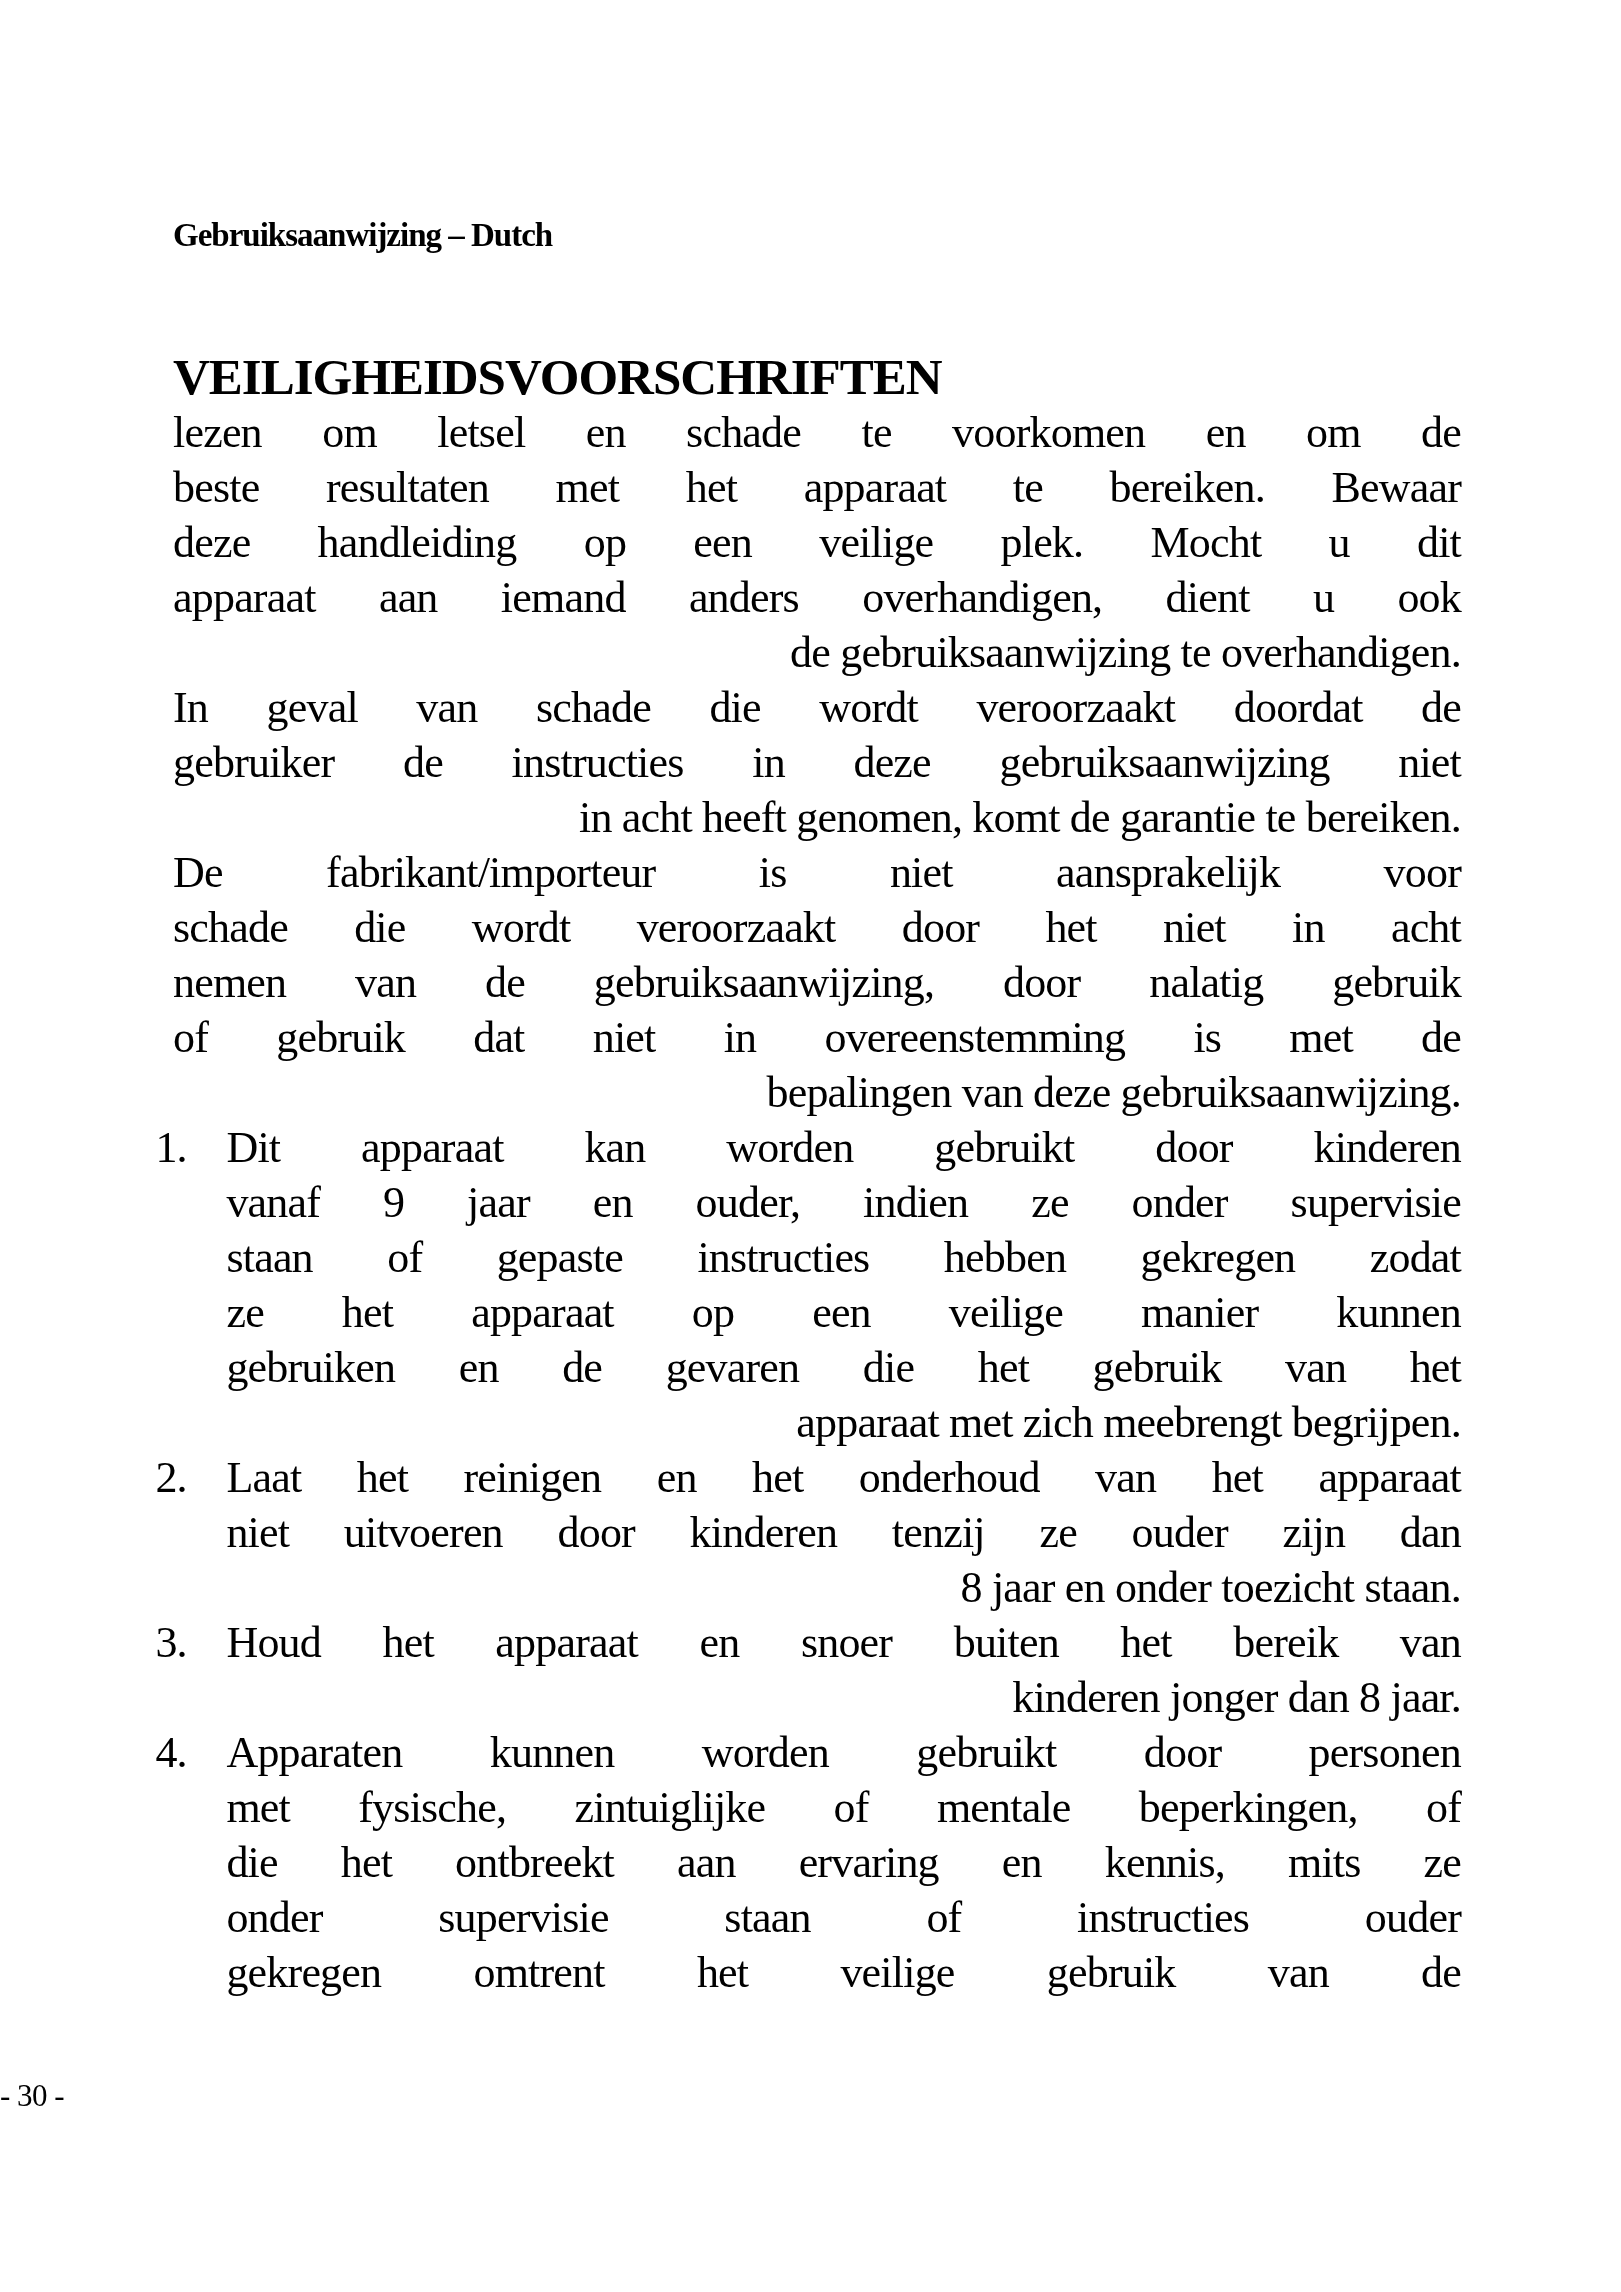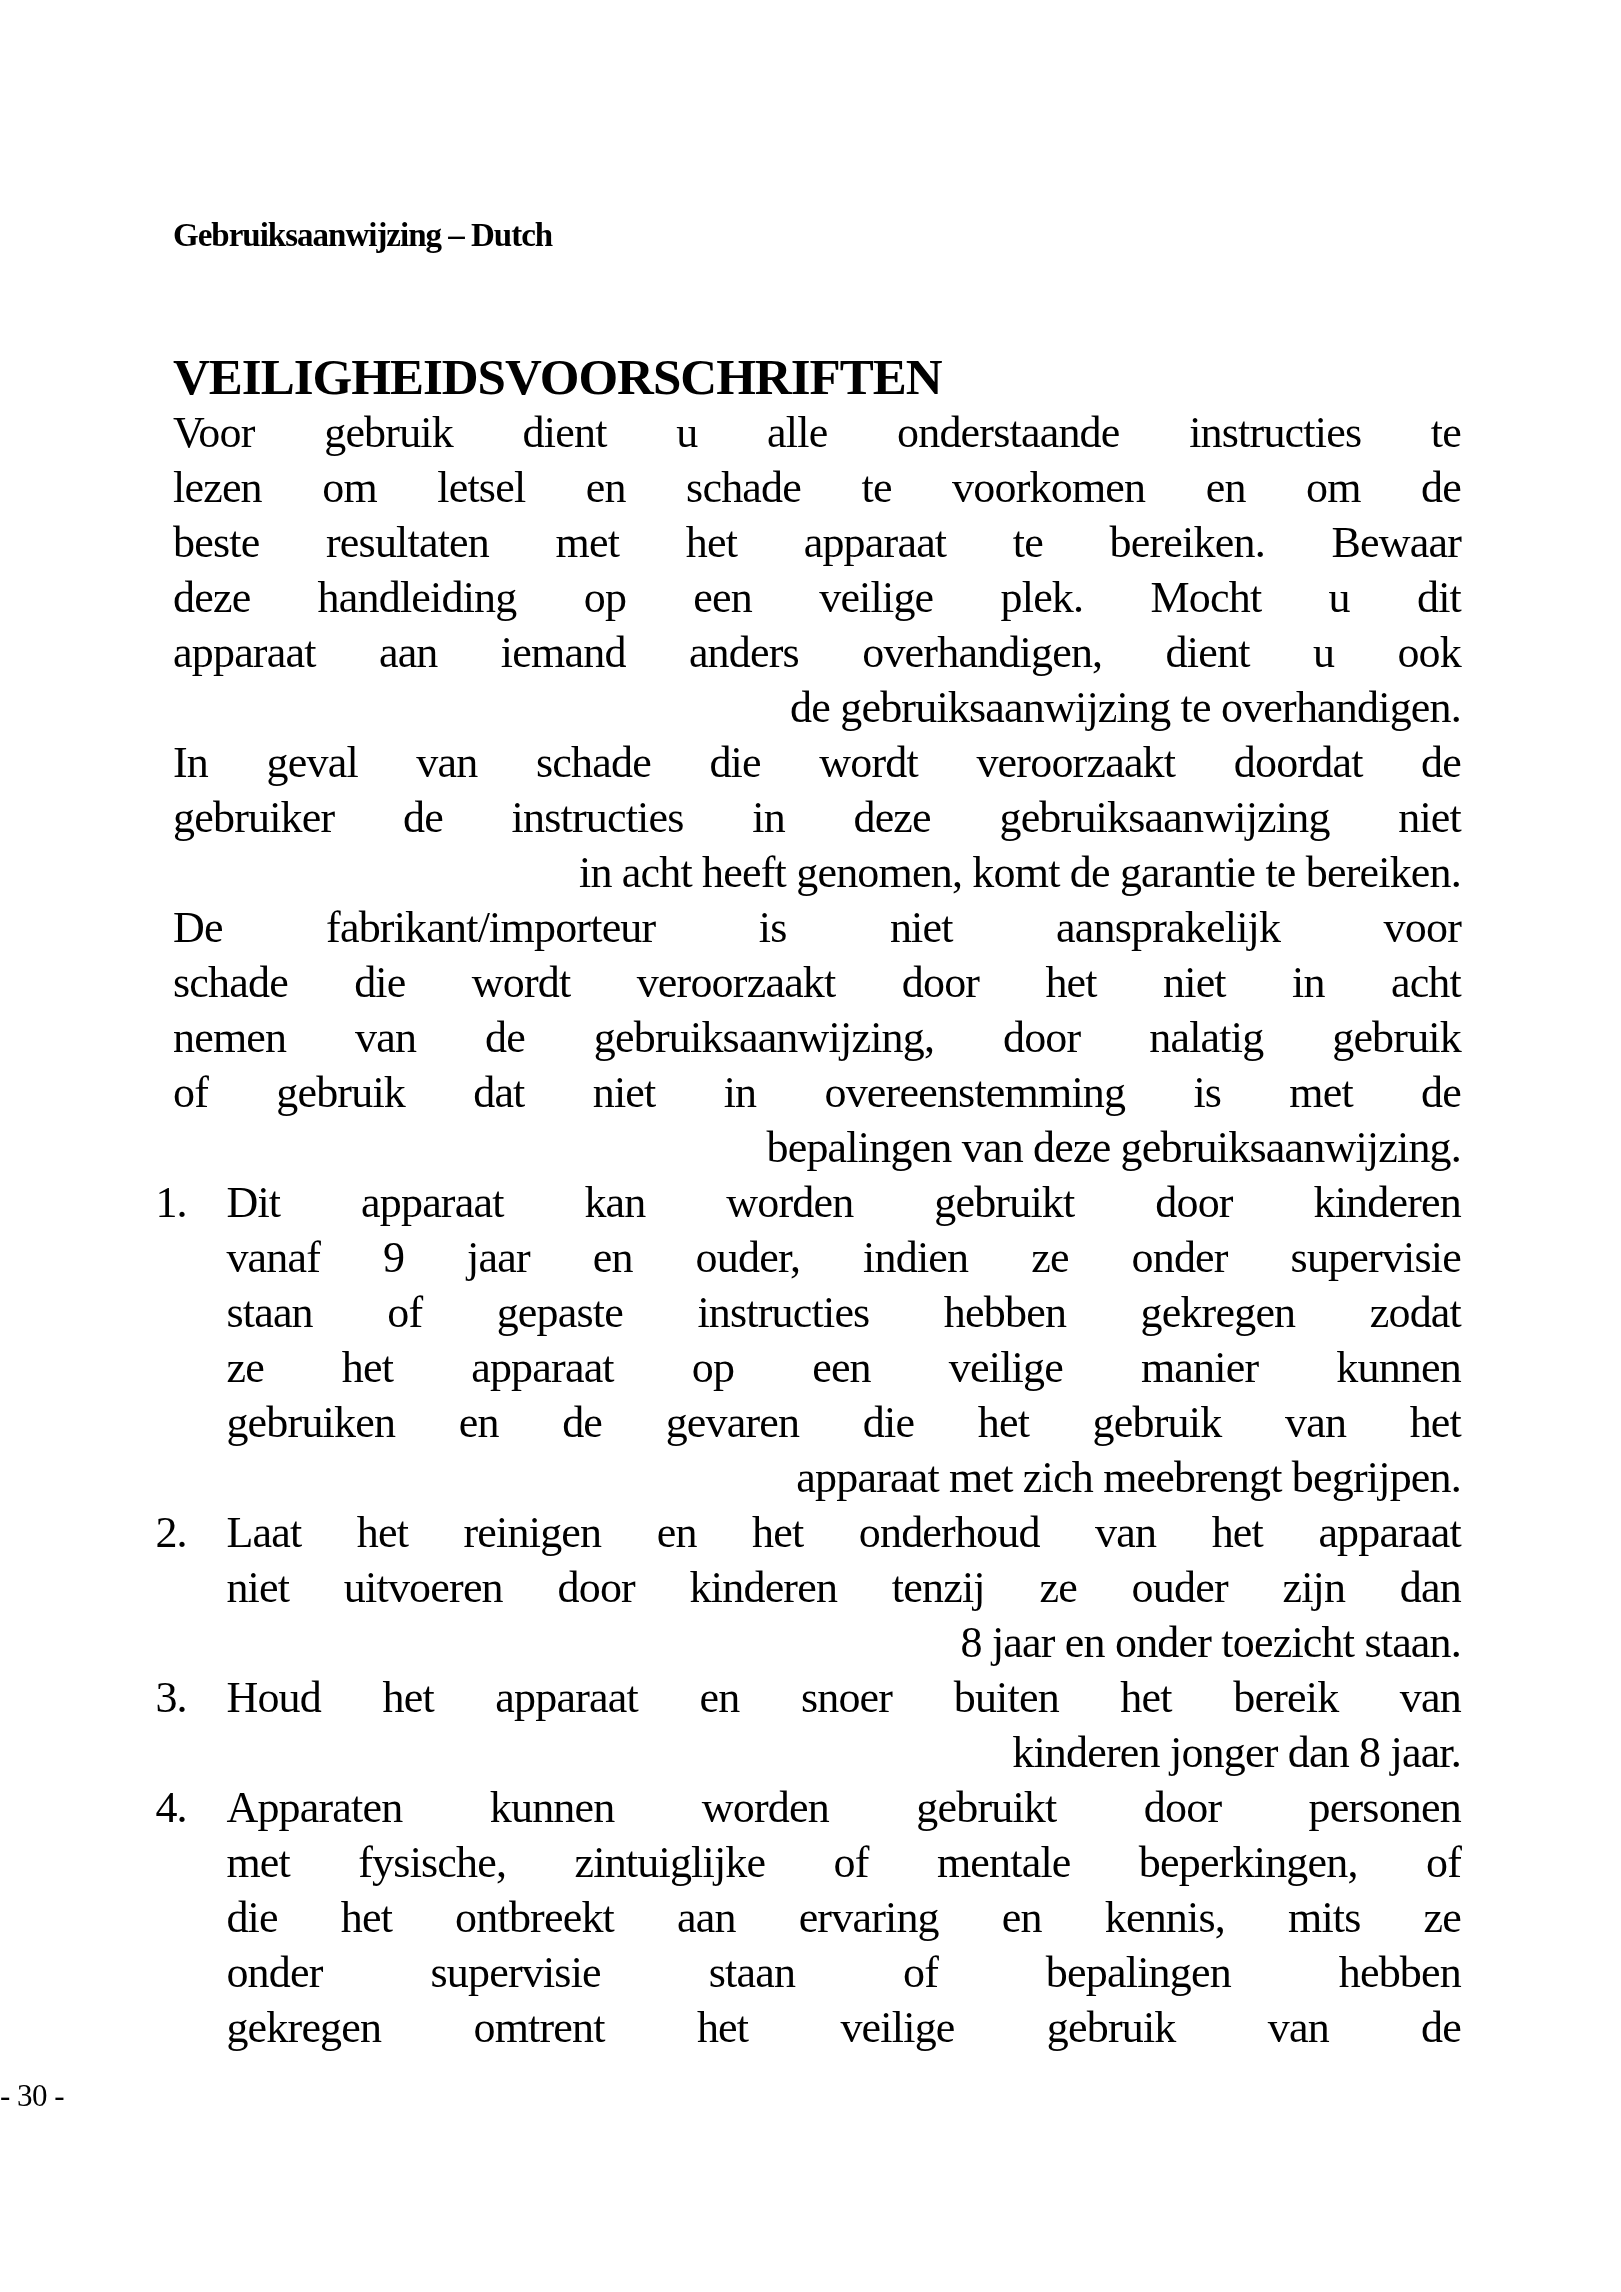--- a/index.html
+++ b/index.html
@@ -78,21 +78,20 @@
 </head>
 <body>
 
 <div class="page">
   <div class="doc-header">Gebruiksaanwijzing – Dutch</div>
 
   <div class="content">
     <h1 class="title">VEILIGHEIDSVOORSCHRIFTEN</h1>
     <div id="paragraphs">
         <div class="para">
-          <div class="line">Voor gebruik dient u alle onderstaande instructies te</div>
           <div class="line">lezen om letsel en schade te voorkomen en om de</div>
           <div class="line">beste resultaten met het apparaat te bereiken. Bewaar</div>
           <div class="line">deze handleiding op een veilige plek. Mocht u dit</div>
           <div class="line">apparaat aan iemand anders overhandigen, dient u ook</div>
           <div class="line last">de gebruiksaanwijzing te overhandigen.</div>
         </div>
         <div class="para">
           <div class="line">In geval van schade die wordt veroorzaakt doordat de</div>
           <div class="line">gebruiker de instructies in deze gebruiksaanwijzing niet</div>
           <div class="line last">in acht heeft genomen, komt de garantie te bereiken.</div>
@@ -124,21 +123,21 @@
         <div class="list-item">
           <span class="num">3.</span>
           <div class="line">Houd het apparaat en snoer buiten het bereik van</div>
           <div class="line last">kinderen jonger dan 8 jaar.</div>
         </div>
         <div class="list-item">
           <span class="num">4.</span>
           <div class="line">Apparaten kunnen worden gebruikt door personen</div>
           <div class="line">met fysische, zintuiglijke of mentale beperkingen, of</div>
           <div class="line">die het ontbreekt aan ervaring en kennis, mits ze</div>
-          <div class="line">onder supervisie staan of bepalingen hebben</div>
+          <div class="line">onder supervisie staan of instructies ouder</div>
           <div class="line">gekregen omtrent het veilige gebruik van de</div>
         </div>
       </div>
   </div>
 
   <div class="doc-footer">
     <span>- 30 -</span>
   </div>
 </div>
 

